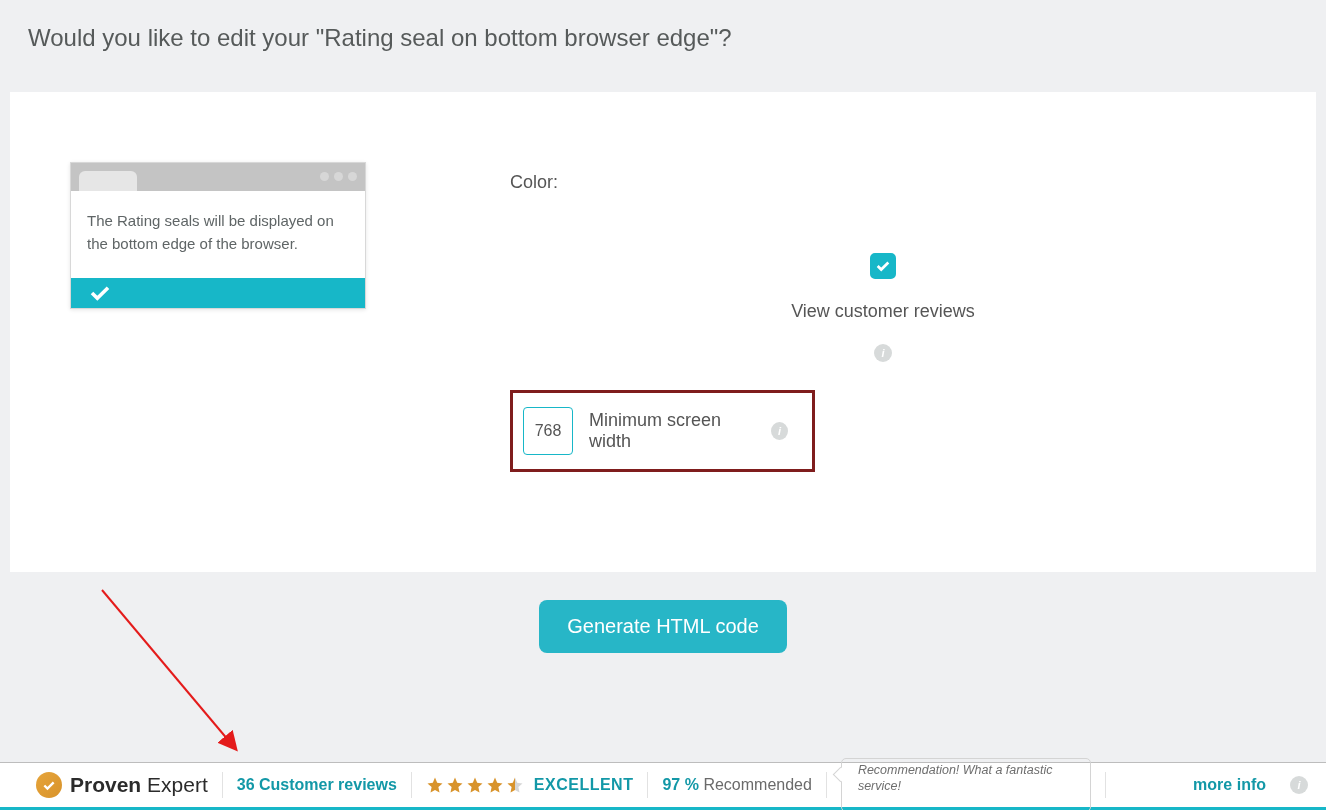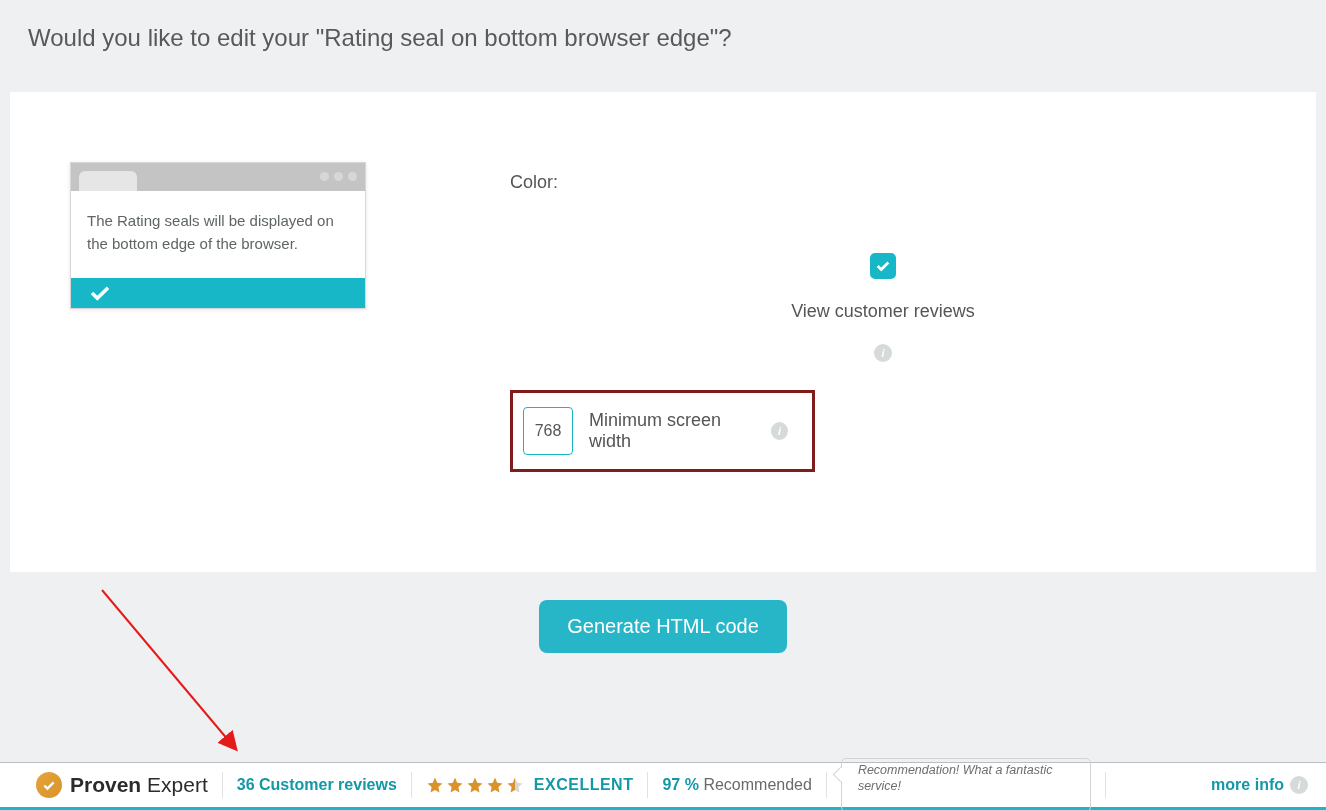--- a/index.html
+++ b/index.html
@@ -188,21 +188,21 @@
   border:1px solid #d4d4d4; border-radius:5px;
   padding:4px 10px 16px 16px; font-style:italic; font-size:12.5px; color:#6e6e6e;
   width:250px; line-height:1.25; position:relative;
 }
 .speech::before{
   content:""; position:absolute; left:-7px; top:10px;
   width:10px; height:10px; background:#fff;
   border-left:1px solid #d4d4d4; border-bottom:1px solid #d4d4d4;
   transform: rotate(45deg);
 }
-.more { color:#1398a7; font-weight:600; font-size:16px; display:flex; align-items:center; gap:6px; margin-left:auto;text-align:center;}
+.more { color:#1398a7; font-weight:600; font-size:16px; display:flex; align-items:center; gap:24px; margin-left:auto;text-align:center;}
 </style>
 </head>
 <body>
 
 <div class="header">
   <h1>Would you like to edit your "Rating seal on bottom browser edge"?</h1>
 </div>
 
 <div class="panel">
   <div class="preview-col">

